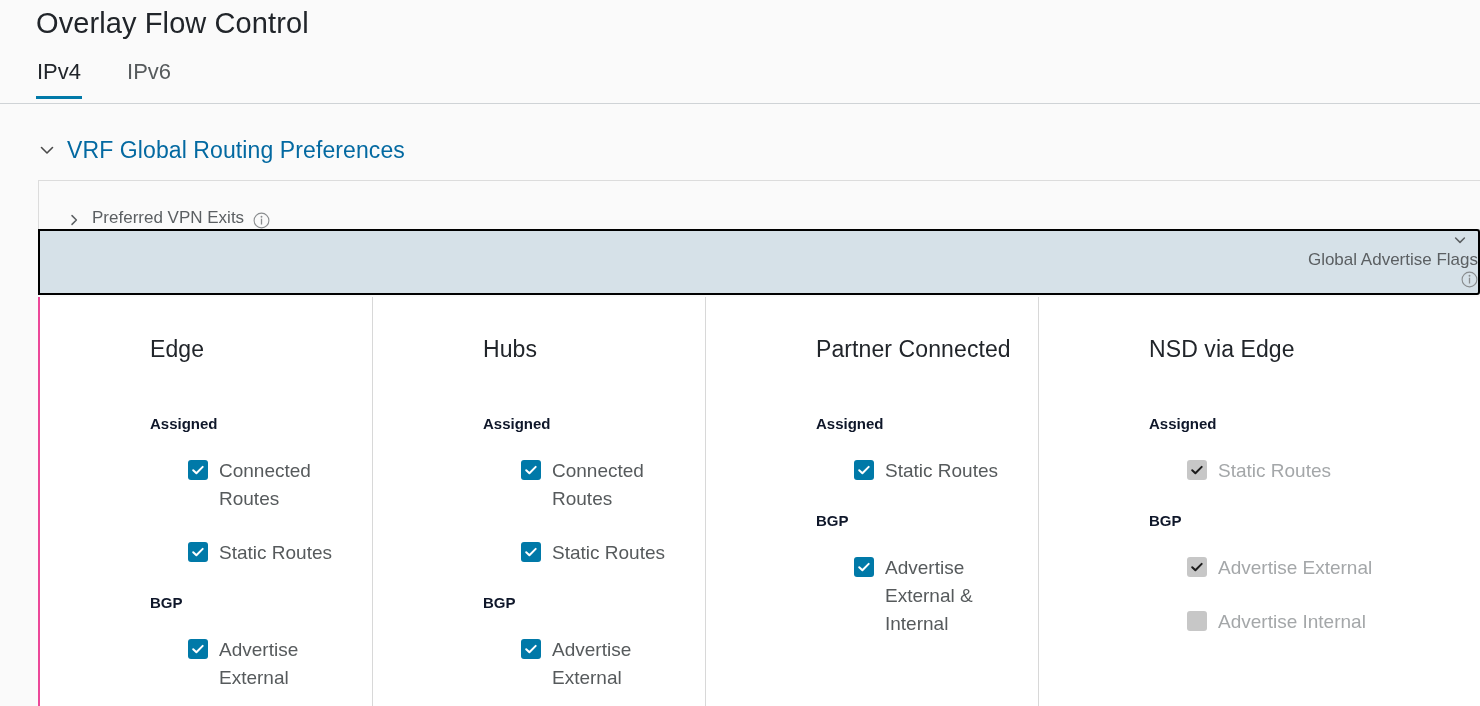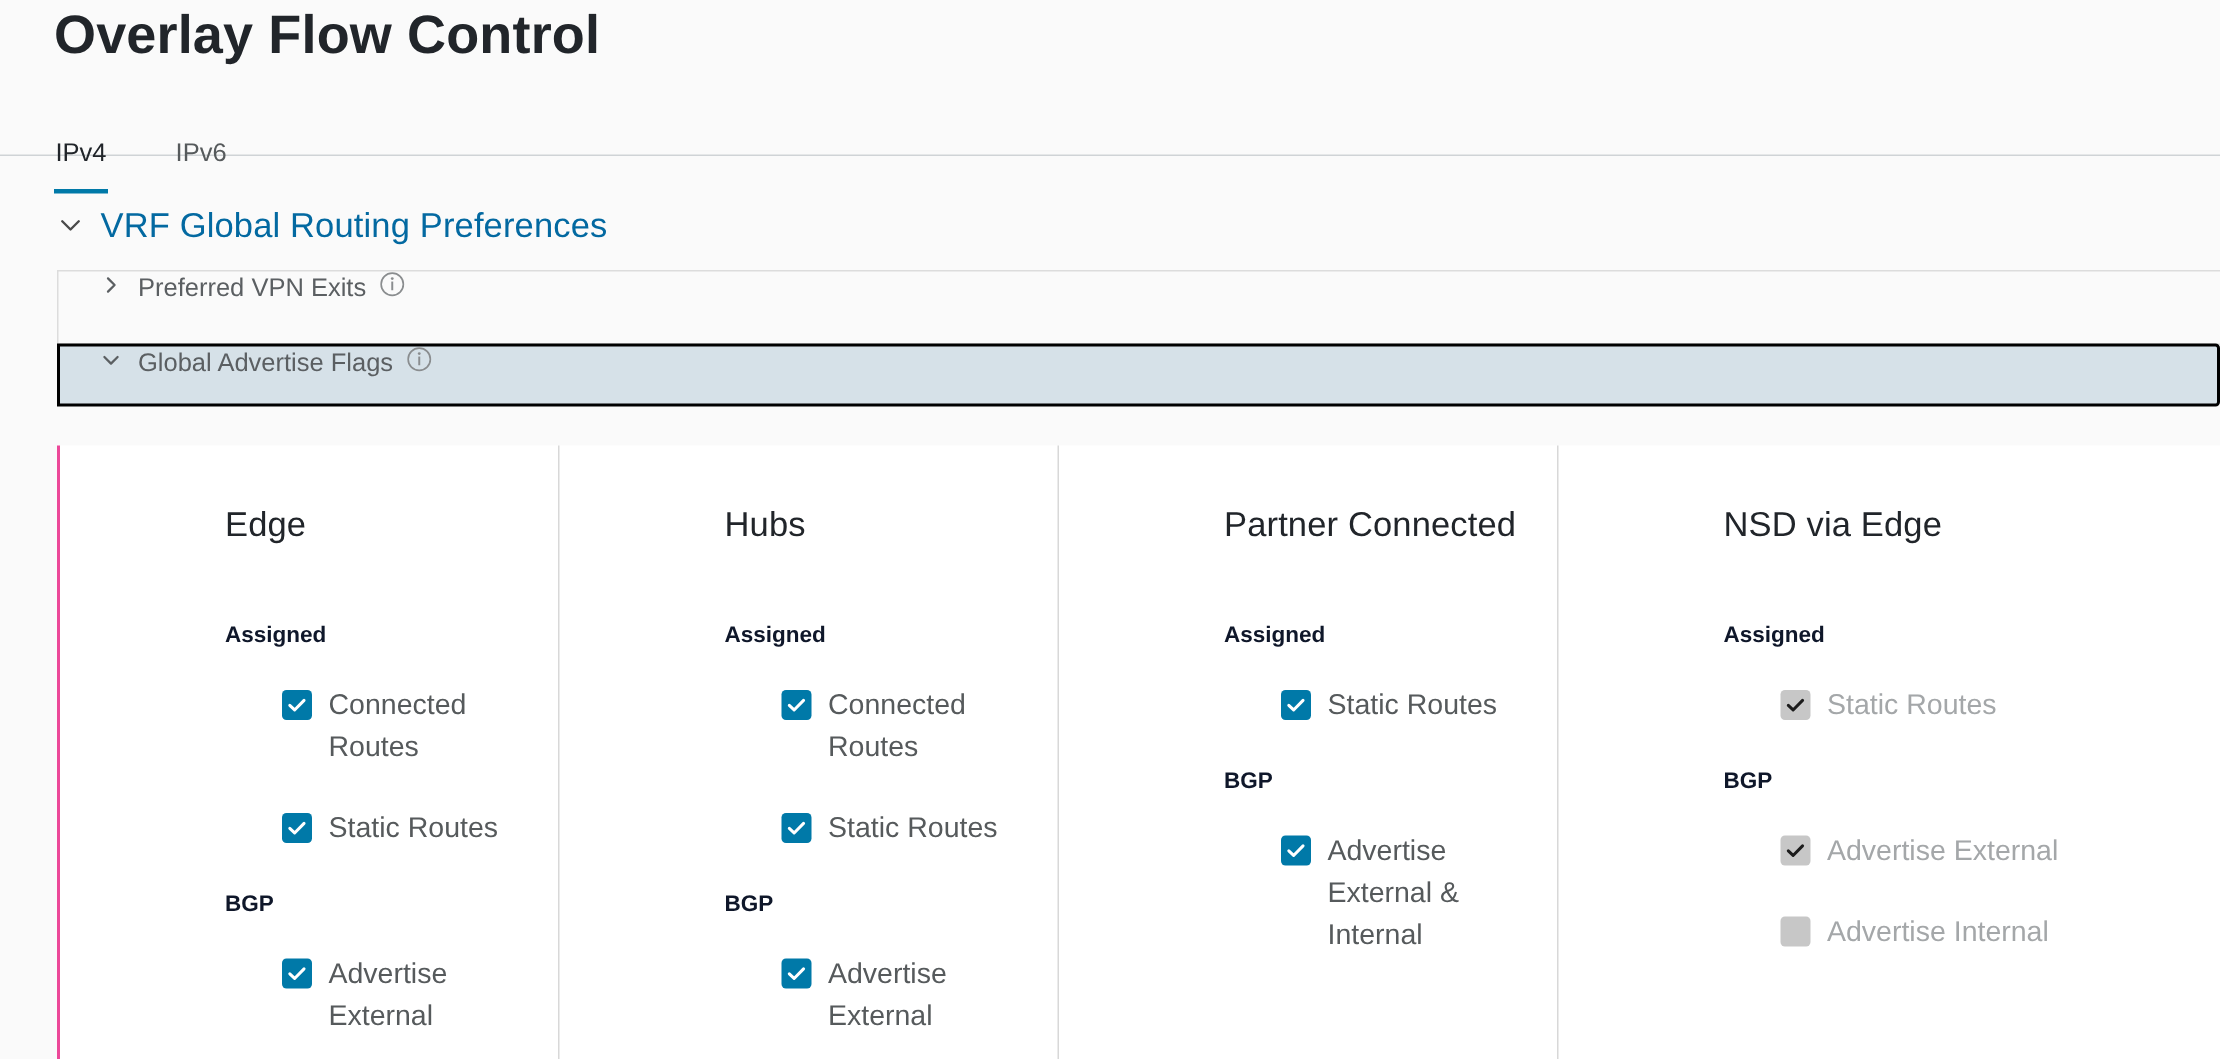--- a/index.html
+++ b/index.html
@@ -21,22 +21,22 @@
     width: 1480px;
     height: 706px;
     box-sizing: border-box;
   }
 
   
   .page-title {
     position: absolute;
     left: 36px;
     top: 4px;
-    font-size: 36px;
-    font-weight: 700;
+    font-size: 29px;
+    font-weight: 400;
     color: #21252a;
     letter-spacing: 0.1px;
     line-height: 38px;
   }
 
   
   .tabs {
     position: absolute;
     left: 0;
     top: 62px;
@@ -47,31 +47,30 @@
   }
   .tab-strip {
     position: absolute;
     left: 36px;
     top: 0;
     display: flex;
     align-items: flex-start;
     height: 41px;
   }
   .tab {
-    font-size: 17px;
+    font-size: 22px;
     color: #565a5c;
     line-height: 20px;
     padding: 0 1px 17px 1px;
     margin-right: 44px;
     cursor: pointer;
     position: relative;
     background: transparent;
     border: none;
     font-family: inherit;
-    margin-top: 30px;
   }
   .tab.active {
     color: #21252a;
   }
   .tab.active::after {
     content: "";
     position: absolute;
     left: 0;
     right: 0;
     bottom: 0;
@@ -112,38 +111,39 @@
     left: 38px;
     top: 180px;
     right: 0;
     width: 1442px;
     box-sizing: border-box;
   }
 
   .acc-row {
     box-sizing: border-box;
     display: flex;
-    align-items: flex-start;
+    align-items: flex-end;
     height: 50px;
     padding-left: 26px;
     background: #fafafa;
     border: 1px solid #dcdcdc;
     border-right: none;
     cursor: pointer;
   }
   .acc-row.selected {
     background: #d6e1e8;
     border: 2px solid #000000;
     border-right: 2px solid #000000;
     border-top-right-radius: 3px;
     border-bottom-right-radius: 3px;
-    height: 42px;
+    height: 66px;
     margin-top: -1px;
     padding-left: 25px;
     width: 1442px;
+    flex-direction: column;
   }
   .acc-chevron {
     width: 18px;
     height: 18px;
     display: inline-flex;
     align-items: center;
     justify-content: center;
     color: #5b5f62;
     margin-right: 9px;
     flex: none;

